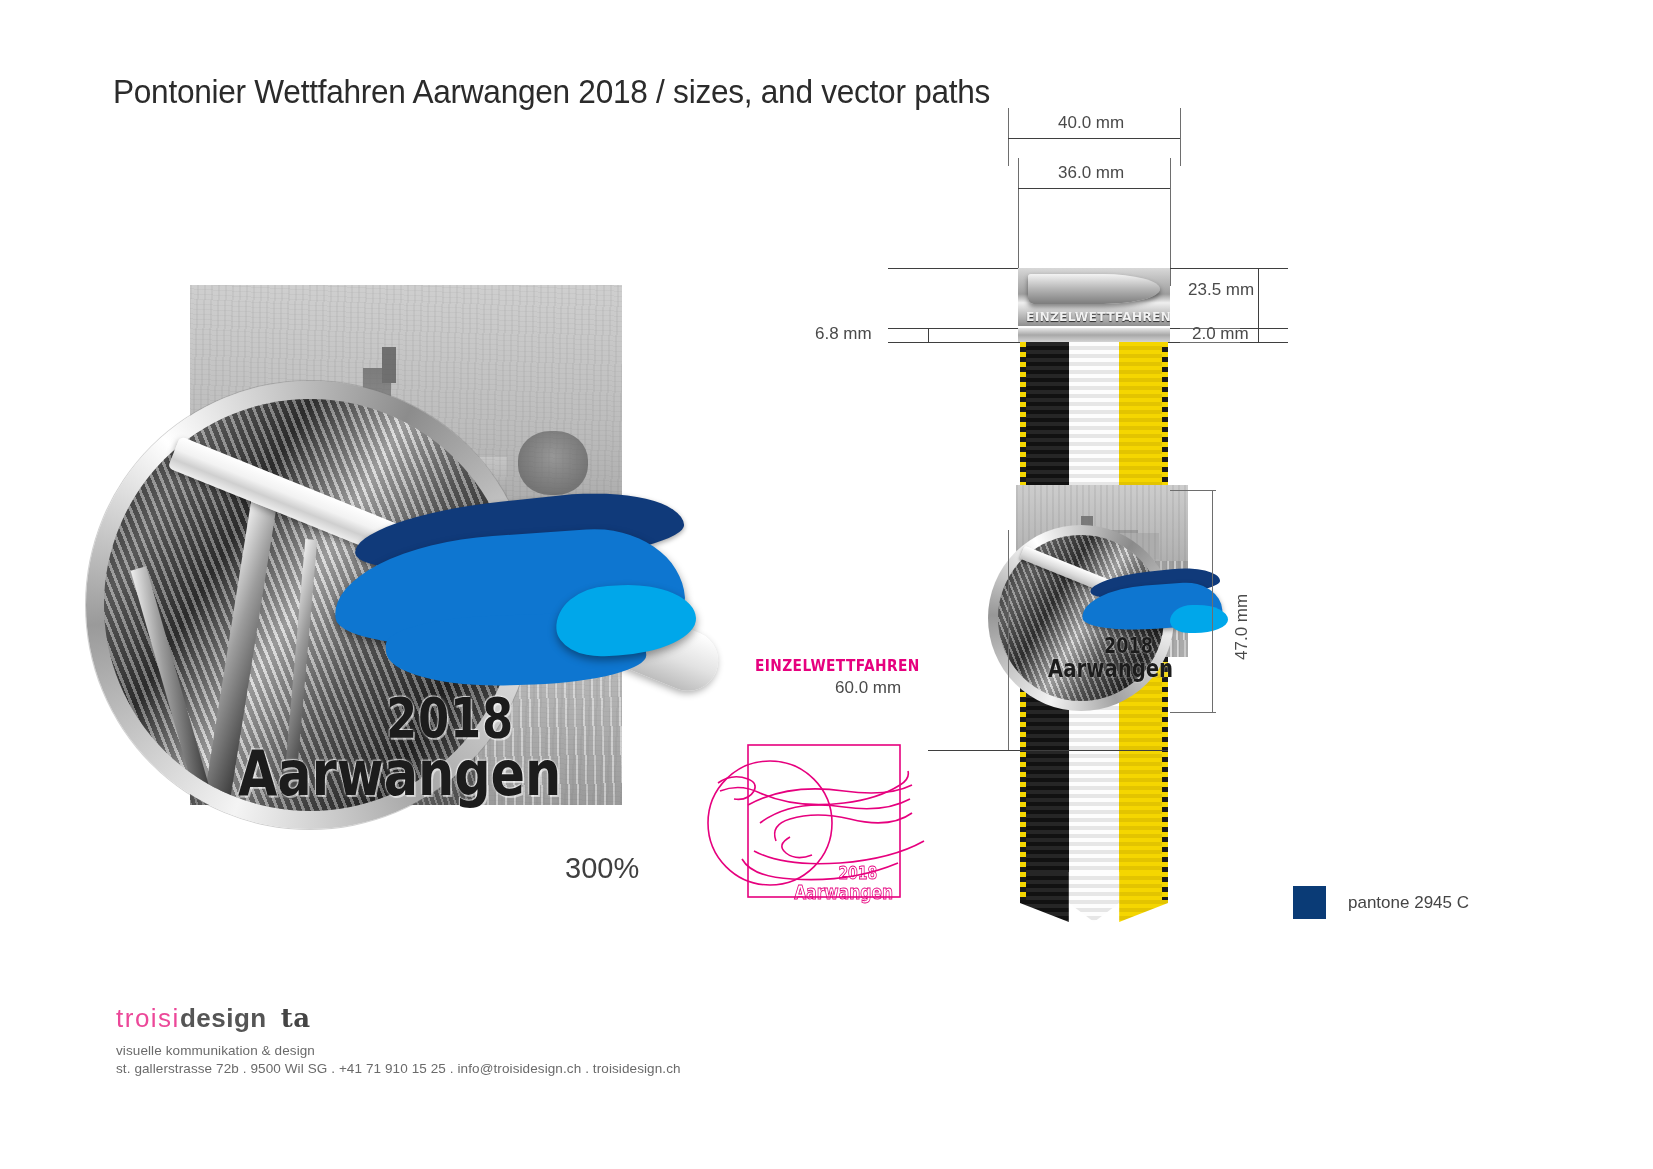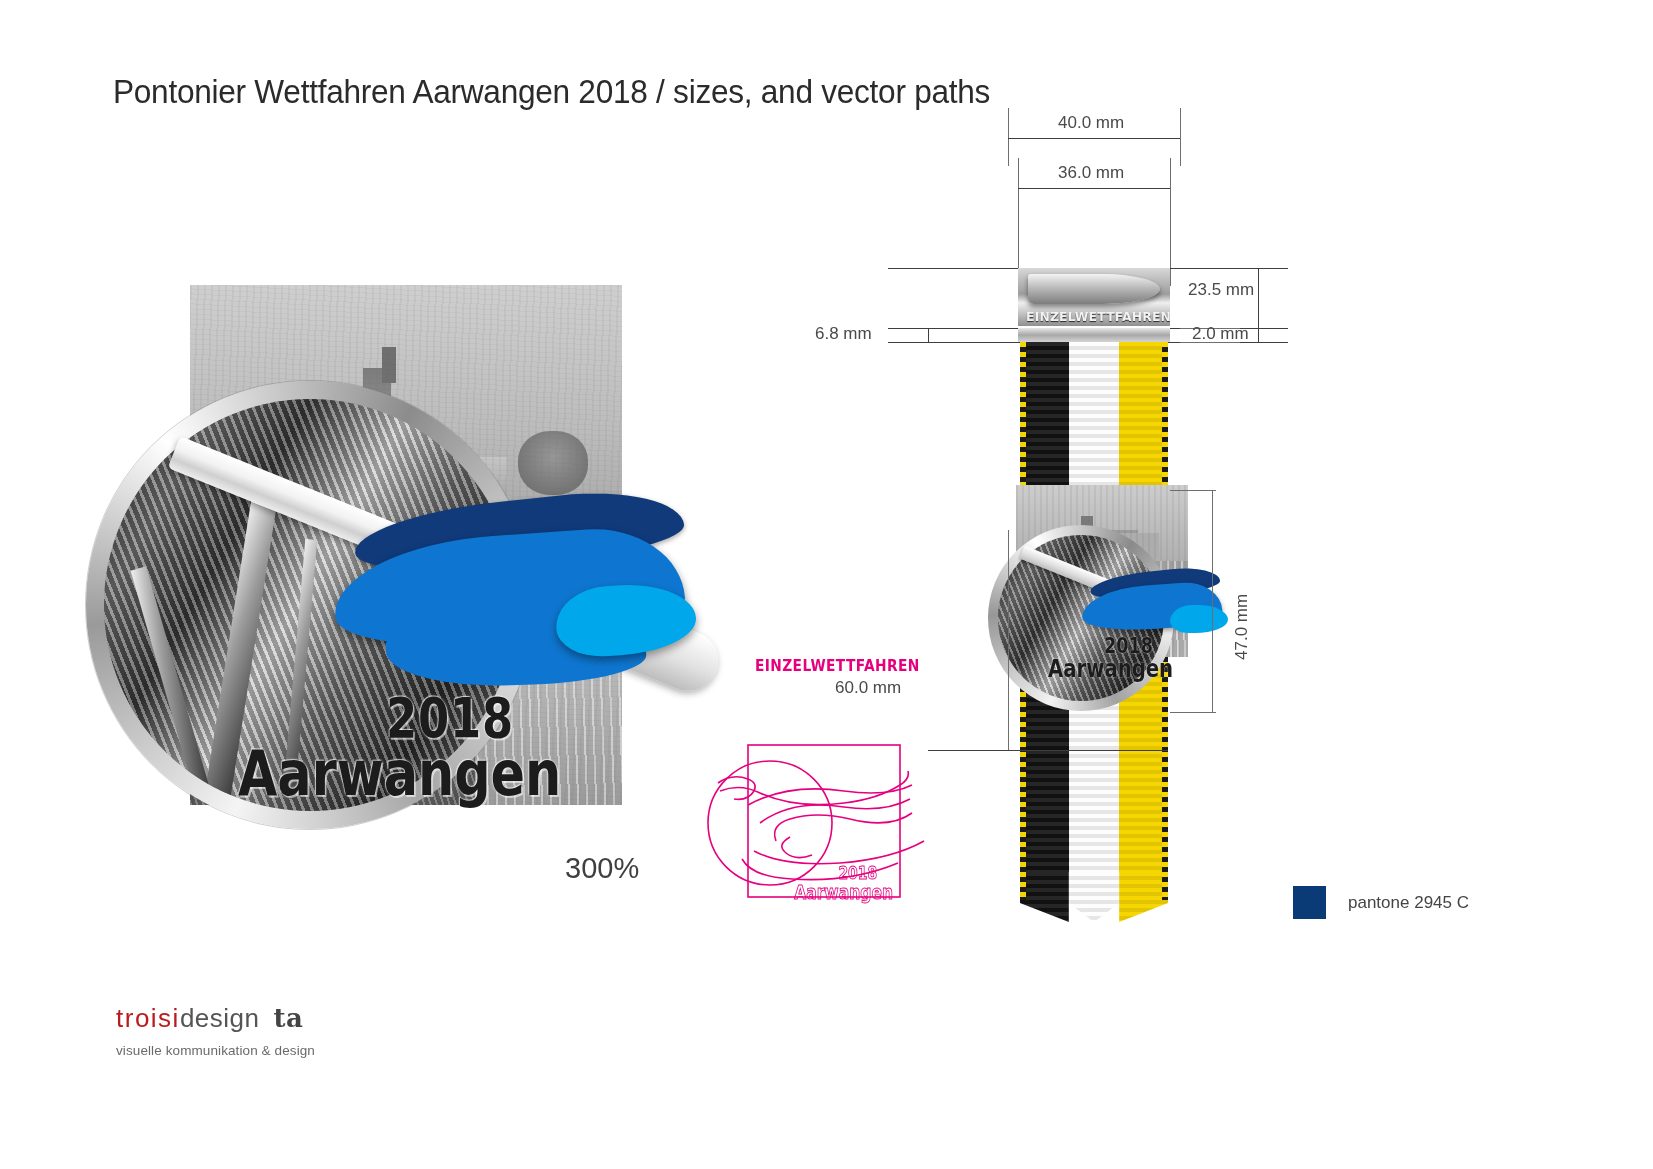--- a/index.html
+++ b/index.html
@@ -250,22 +250,22 @@
 
   
   .legend{position:absolute;left:1293px;top:878px;}
   .legend-row{display:flex;align-items:center;height:49px;margin-bottom:12px;}
   .swatch{width:33px;height:33px;margin-right:22px;flex:0 0 auto;}
   .legend-label{font-size:17px;color:#454545;}
 
   
   .footer{position:absolute;left:116px;top:1003px;}
   .logo{font-size:26px;letter-spacing:.5px;display:flex;align-items:baseline;}
-  .logo .a{color:#b91c1c;font-weight:400;letter-spacing:1.5px;}
-  .logo .b{color:#555;font-weight:400;}
+  .logo .a{color:#ec4899;font-weight:400;letter-spacing:1.5px;}
+  .logo .b{color:#555;font-weight:700;}
   .logo-mark{margin-left:14px;font-size:26px;font-weight:700;color:#444;
     font-family:"DejaVu Serif", serif;}
   .foot-line{font-size:13.5px;color:#6a6a6a;margin-top:9px;letter-spacing:.1px;}
   .foot-line.second{margin-top:3px;}
 </style>
 </head>
 <body>
 
 <div class="page">
 
@@ -417,15 +417,16 @@
     </div>
   </div>
 
   <div class="footer">
     <div class="logo">
       <span class="a">troisi</span>
         <span class="b">design</span>
       <span class="logo-mark">ta</span>
     </div>
     <div class="foot-line">visuelle kommunikation &amp; design</div>
+    <div class="foot-line second">st. gallerstrasse 72b  .  9500 Wil SG  .  +41 71 910 15 25  .  info@troisidesign.ch  .  troisidesign.ch</div>
   </div>
 
 </div>
 
 </body></html>

